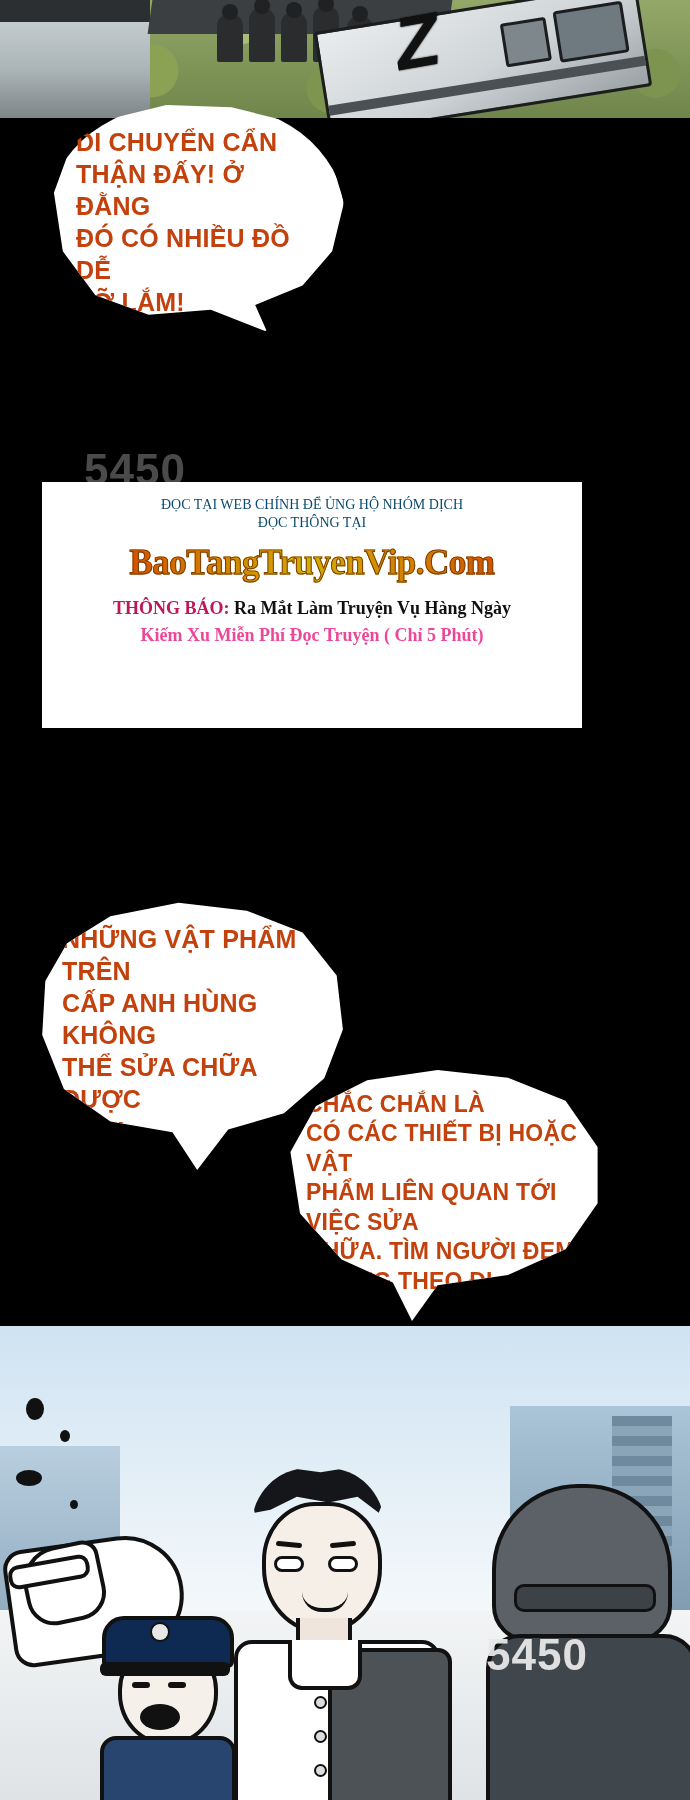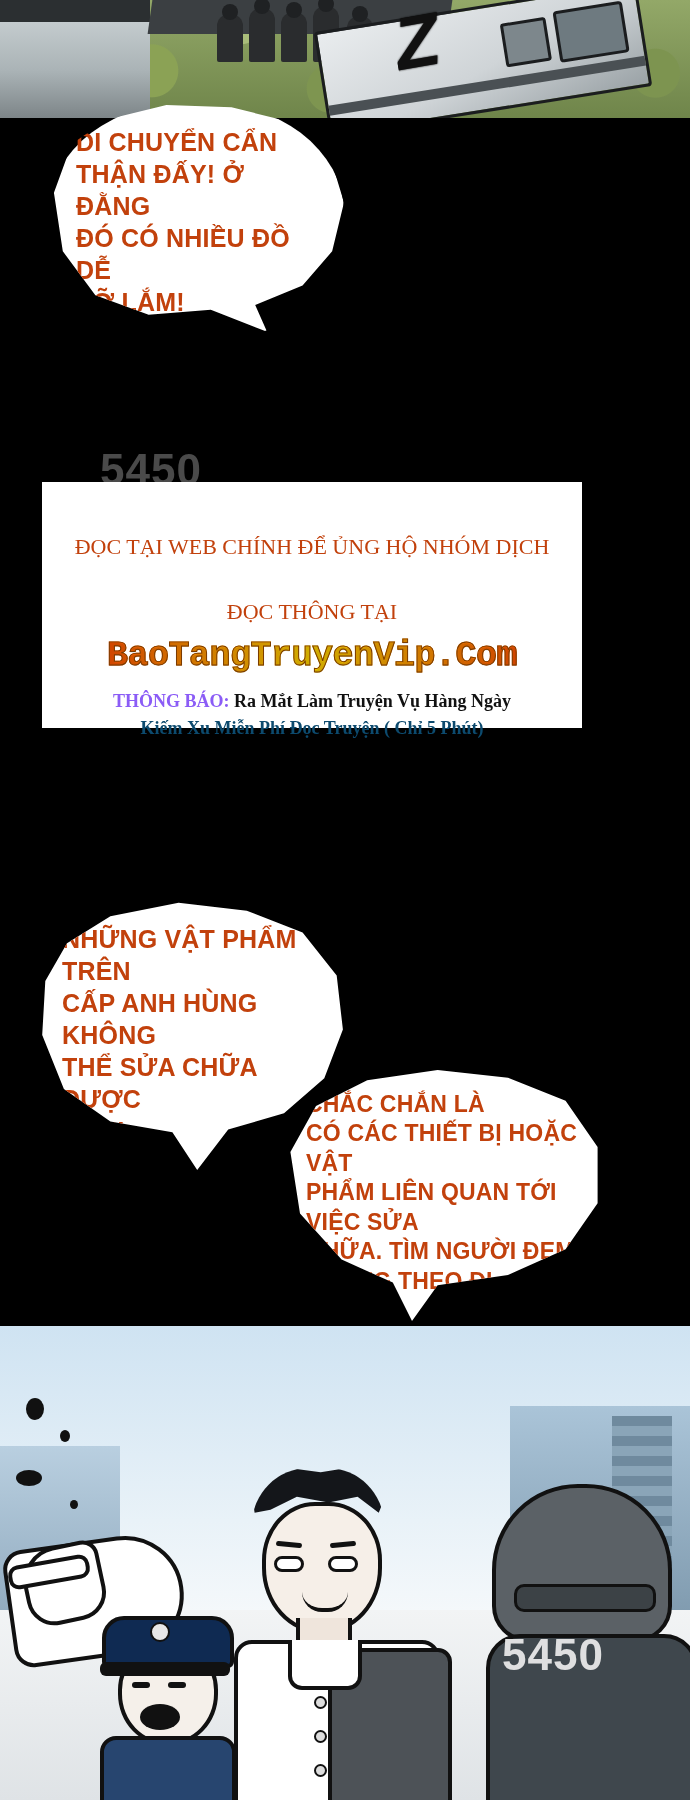--- a/index.html
+++ b/index.html
@@ -178,21 +178,20 @@
 
   
   .wm {
     position: absolute;
     font-family: "Liberation Sans", sans-serif;
     font-weight: 700;
     color: #4a4a4a;
     font-size: 44px;
     letter-spacing: 1px;
     user-select: none;
-    margin-left: 16px;
   }
   .wm-1 { left: 84px; top: 445px; }
   .wm-2 { left: 486px; top: 1630px; color: #e8e8e8; opacity: .95; }
 
   
   .ad {
     position: absolute;
     left: 42px; top: 482px;
     width: 540px; height: 246px;
     background: #ffffff;
@@ -202,46 +201,45 @@
     font-family: "Liberation Serif", serif;
   }
   .ad-line1 {
     color: #e00000;
     font-weight: 700;
     font-size: 19px;
     letter-spacing: .3px;
     margin-bottom: 8px;
   }
   .ad-line2, .ad-line3, .ad-line4 {
-    color: #c2410c;
-    font-size: 22px;
+    color: #0c4a6e;
+    font-size: 14px;
     line-height: 1.32;
-    margin-top: 36px;
   }
   .ad-site {
     margin: 10px 0 12px;
-    font-family: Liberation Mono, monospace;
+    font-family: Liberation Serif, serif;
     font-weight: 700;
     font-size: 35px;
     letter-spacing: -0.5px;
     background: linear-gradient(90deg,#ff2d00 0%, #ff8a00 25%, #ffd400 50%, #ff8a00 75%, #ff2d00 100%);
     -webkit-background-clip: text;
     background-clip: text;
     color: transparent;
     -webkit-text-stroke: 1px #7a3b00;
     text-shadow: 0 1px 0 rgba(0,0,0,.18);
   }
   .ad-notice {
     font-size: 18px;
     font-weight: 700;
     line-height: 1.5;
   }
-  .ad-notice .lbl { color: #8b5cf6; }
+  .ad-notice .lbl { color: #be185d; }
   .ad-notice .body { color: #111; }
-  .ad-notice .l2 { color: #0c4a6e; }
+  .ad-notice .l2 { color: #ec4899; }
 
   
   .panel-bottom {
     position: absolute;
     left: 0; top: 1326px;
     width: 690px; height: 474px;
     overflow: hidden;
     background: #ffffff;
   }
   .sky {

